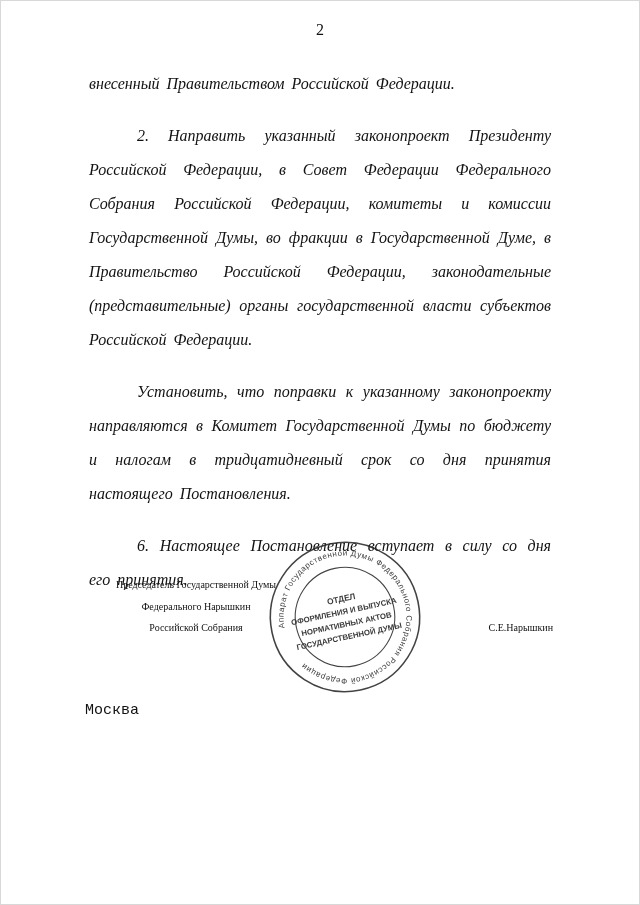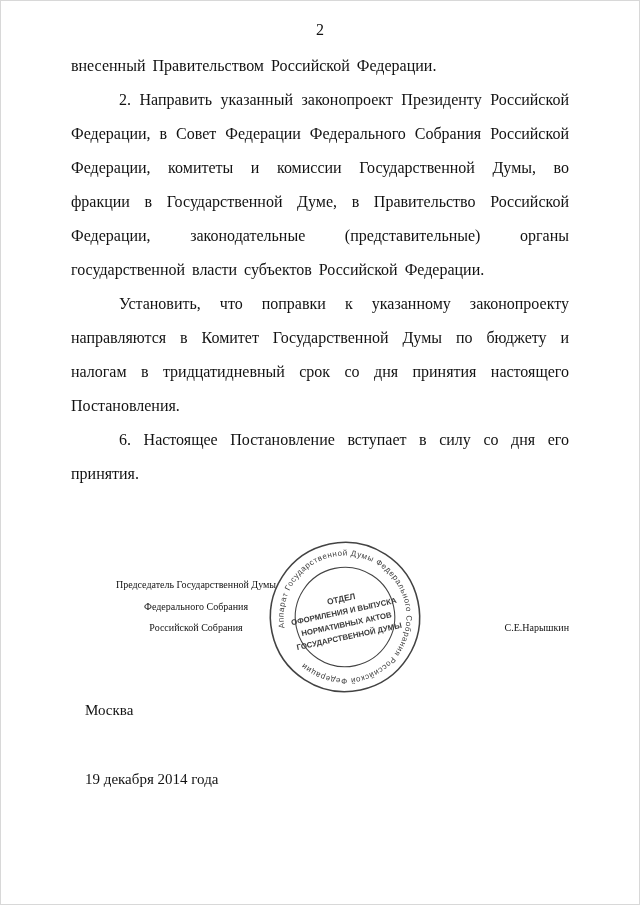--- a/index.html
+++ b/index.html
@@ -34,65 +34,67 @@
     position: absolute;
     top: 48px;
     left: 70px;
     width: 498px;
     font-size: 16px;
     line-height: 34px;
     text-align: justify;
     word-spacing: 3px;
   }
   .body-text p {
-    margin: 0;
+    margin: 18px;
     text-indent: 48px;
+    font-style: italic;
   }
   .body-text p.no-indent {
     text-indent: 0;
   }
   .signature-block {
     position: absolute;
     top: 573px;
     left: 70px;
     width: 498px;
     font-size: 10px;
     line-height: 21.5px;
   }
   .signature-title {
     width: 250px;
     text-align: center;
   }
   .signature-name {
     position: absolute;
-    right: 0;
+    right: 16px;
     top: 43px;
     text-align: right;
   }
   .stamp {
     position: absolute;
     left: 266px;
     top: 538px;
     width: 156px;
     height: 156px;
     transform: rotate(-12deg);
     opacity: 0.88;
   }
   .stamp svg text {
     font-family: "Liberation Sans", sans-serif;
     fill: #222222;
   }
   .footer-block {
     position: absolute;
     left: 84px;
     top: 652px;
-    font-family: Liberation Serif, serif;
+    font-family: Liberation Mono, monospace;
     font-size: 15px;
     line-height: 23px;
     white-space: pre;
+    text-align: right;
   }
   .footer-block div {
     margin: 0;
   }
 </style>
 </head>
 <body>
 
 <div class="page">
 
@@ -101,21 +103,21 @@
   <div class="body-text">
     <p class="no-indent">внесенный Правительством Российской Федерации.</p>
     <p>2. Направить указанный законопроект Президенту Российской Федерации, в Совет Федерации Федерального Собрания Российской Федерации, комитеты и комиссии Государственной Думы, во фракции в Государственной Думе, в Правительство Российской Федерации, законодательные (представительные) органы государственной власти субъектов Российской Федерации.</p>
     <p>Установить, что поправки к указанному законопроекту направляются в Комитет Государственной Думы по бюджету и налогам в тридцатидневный срок со дня принятия настоящего Постановления.</p>
     <p>6. Настоящее Постановление вступает в силу со дня его принятия.</p>
   </div>
 
   <div class="signature-block">
     <div class="signature-title">
       <div>Председатель Государственной Думы</div>
-      <div>Федерального Собрания</div>
+      <div>Федерального Нарышкин</div>
       <div>Российской Собрания</div>
     </div>
     <div class="signature-name">С.Е.Нарышкин</div>
   </div>
 
   <div class="stamp">
     <svg viewBox="0 0 160 160" width="156" height="156">
       <defs>
         <path id="ring-path" d="M 80,80 m -63,0 a 63,63 0 1,1 126,0 a 63,63 0 1,1 -126,0"></path>
       </defs>
@@ -126,16 +128,15 @@
       </text>
       <text x="80" y="64" text-anchor="middle" font-size="8.6" font-weight="bold">ОТДЕЛ</text>
       <text x="80" y="77" text-anchor="middle" font-size="8" font-weight="bold">ОФОРМЛЕНИЯ И ВЫПУСКА</text>
       <text x="80" y="90" text-anchor="middle" font-size="8" font-weight="bold">НОРМАТИВНЫХ АКТОВ</text>
       <text x="80" y="103" text-anchor="middle" font-size="8" font-weight="bold">ГОСУДАРСТВЕННОЙ ДУМЫ</text>
     </svg>
   </div>
 
   <div class="footer-block">
     <div>Москва</div>
-    <div>19 декабря 2014 года</div>
   </div>
 
 </div>
 
 </body></html>

